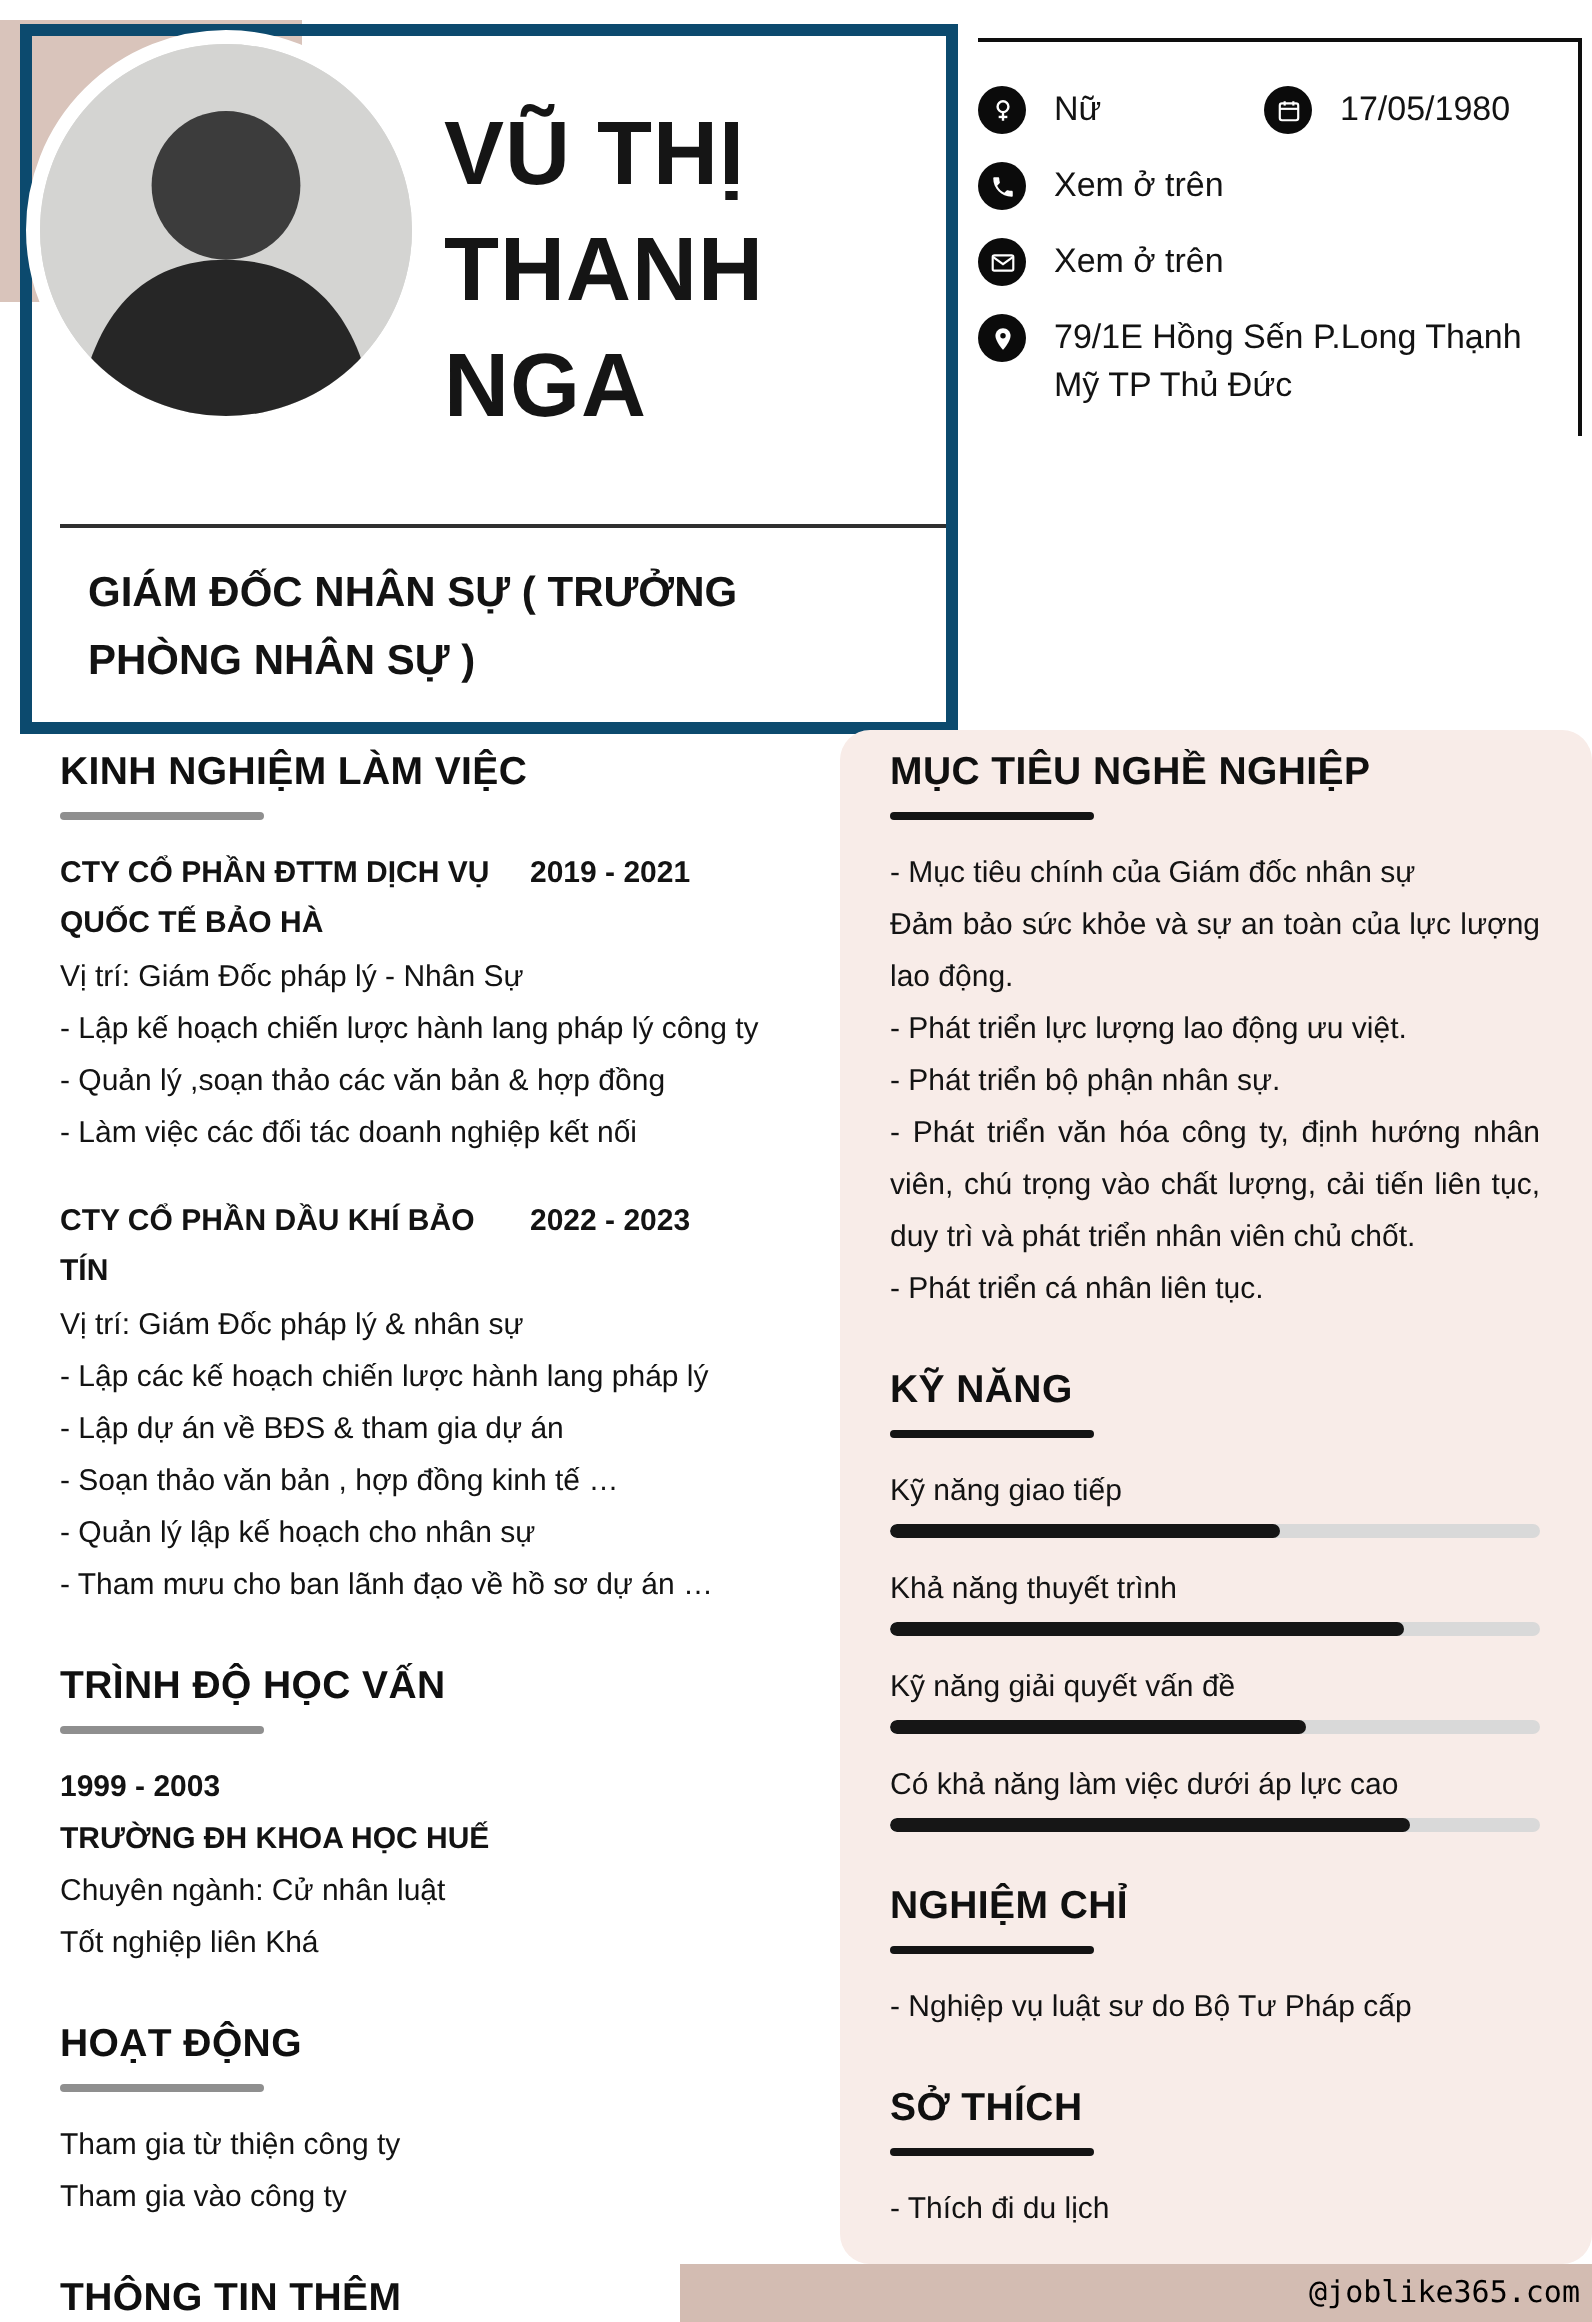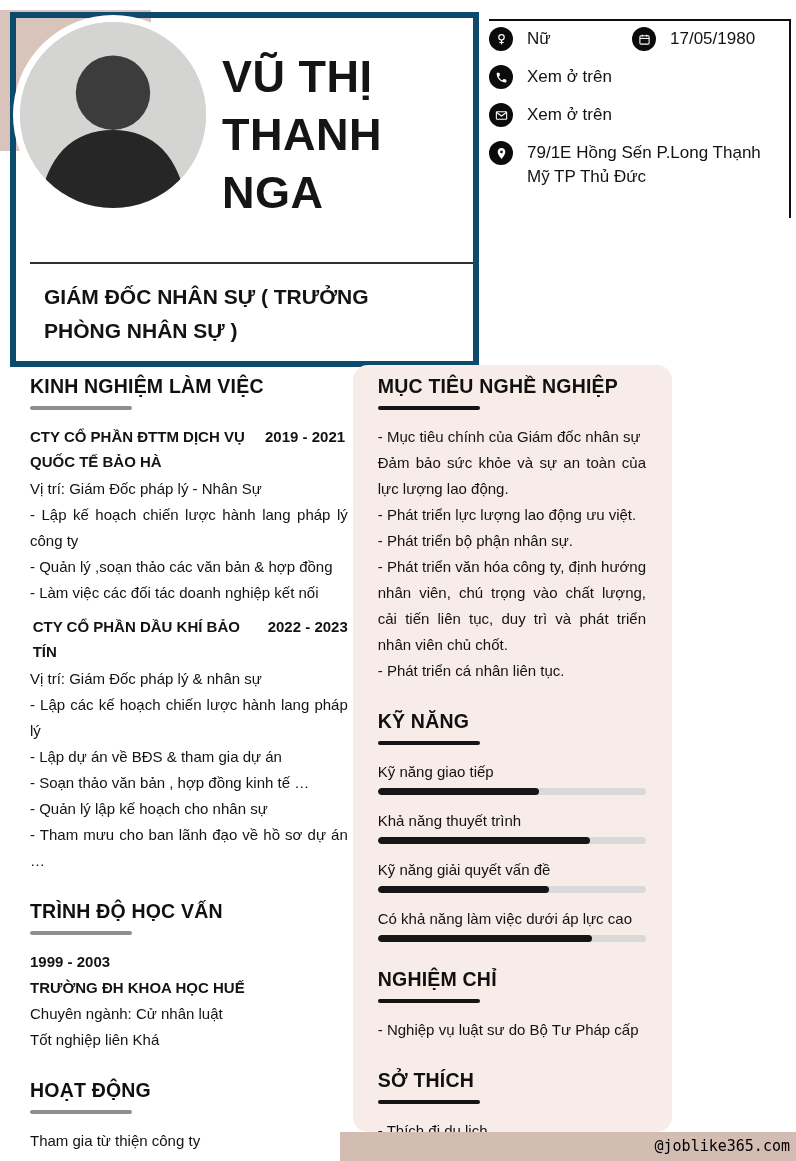--- a/index.html
+++ b/index.html
@@ -29,44 +29,44 @@
   .name{
     position:absolute;left:206px;top:30px;width:225px;
     font-size:45px;font-weight:700;line-height:58px;letter-spacing:.5px;color:#151515;
   }
   .name-divider{position:absolute;left:14px;right:0;top:244px;height:2px;background:#2f2f2f;}
   .job-title{position:absolute;left:28px;top:262px;width:375px;font-size:21px;font-weight:700;line-height:34px;}
   .contact{position:absolute;left:489px;top:19px;width:301px;font-size:17px;}
   .contact-topline{height:2px;background:#0e0e0e;}
   .contact-vline{position:absolute;left:789px;top:19px;width:2px;height:199px;background:#0e0e0e;}
   .c-row{display:flex;align-items:center;margin-top:14px;}
-  .c-row.first{margin-top:6px;}
+  .c-row.first{margin-top:22px;}
   .c-row.loc{align-items:flex-start;}
   .c-icon{
     flex:0 0 24px;width:24px;height:24px;border-radius:50%;background:#0b0b0b;
     display:flex;align-items:center;justify-content:center;margin-right:14px;
   }
   .c-icon svg{display:block;}
   .c-text{line-height:24px;}
   .c-gender{width:105px;line-height:24px;}
   .c-addr{width:236px;line-height:24px;}
   
-  .main{position:absolute;left:0;top:365px;width:672px;height:767px;display:flex;}
+  .main{position:absolute;left:0;top:365px;width:796px;height:767px;display:flex;}
   .col-left{width:420px;padding:10px 5px 0 30px;box-sizing:border-box;}
   .col-right{width:376px;height:100%;background:var(--panel-pink);padding:10px 26px 0 25px;box-sizing:border-box;border-radius:15px;}
   .sec-h{margin:0;font-size:19.5px;font-weight:700;letter-spacing:.2px;color:#101010;}
   .sec-h.gap{margin-top:26px;}
   .sec-u{width:102px;height:4px;border-radius:2px;margin:8px 0 14px;}
   .col-left .sec-u{background:var(--u-left);}
   .col-right .sec-u{background:var(--u-right);}
   .t{font-size:15px;line-height:26px;}
   .just{text-align:justify;}
   .bold{font-weight:700;}
   .exp-head{display:flex;margin-bottom:2px;}
-  .exp-head.gap{margin-top:8px;justify-content:flex-end;}
+  .exp-head.gap{margin-top:18px;}
   .exp-company{width:235px;font-weight:700;font-size:15px;line-height:25px;}
   .exp-period{font-weight:700;font-size:15px;line-height:25px;white-space:nowrap;}
   
   .skill{margin-bottom:13px;}
   .skill-label{font-size:15px;line-height:25px;margin-bottom:4px;}
   .skill-track{width:100%;height:7px;border-radius:4px;background:var(--bar-track);overflow:hidden;}
   .skill-fill{height:7px;border-radius:4px;background:var(--bar-fill);}
   
   .footer-bar{
     position:absolute;left:340px;top:1132px;width:464px;height:29px;background:var(--footer-tan);

